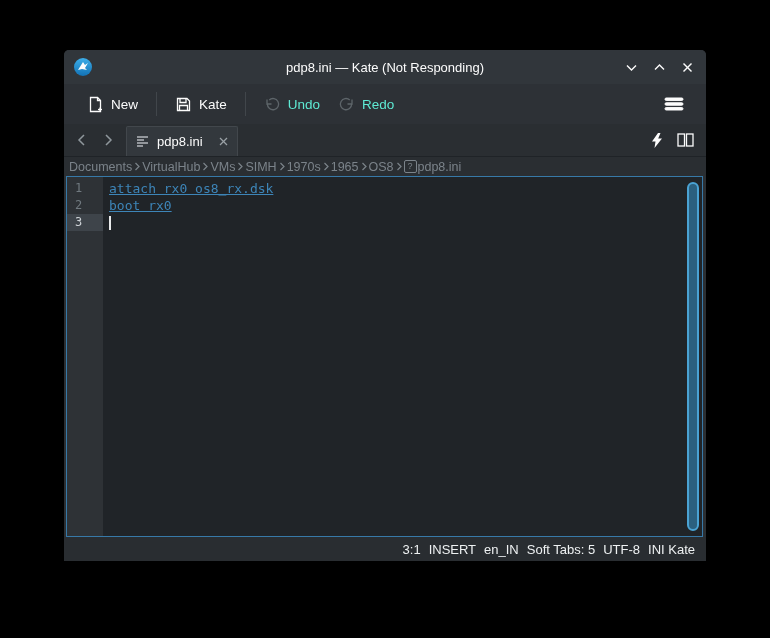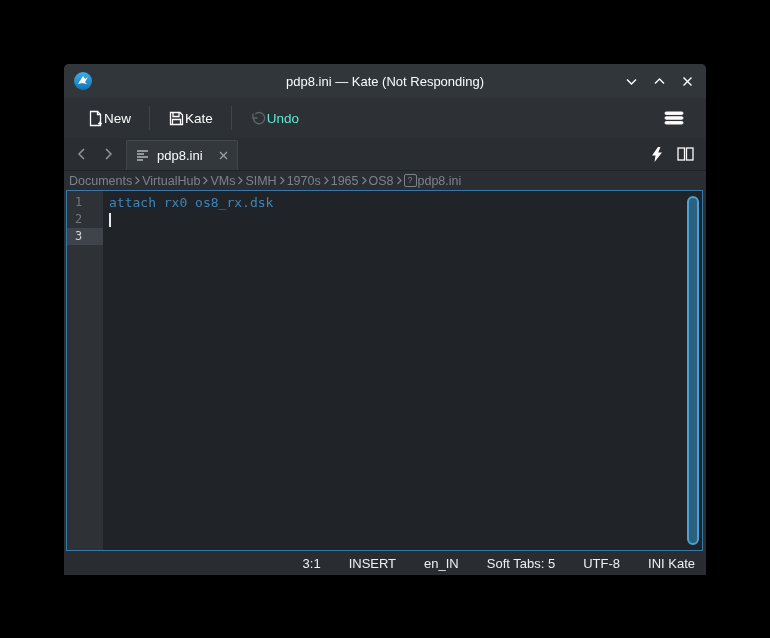--- a/index.html
+++ b/index.html
@@ -2,37 +2,37 @@
 <html><head>
 <meta charset="utf-8">
 <style>
   * { margin: 0; padding: 0; box-sizing: border-box; }
   html,body { width: 770px; height: 638px; background: #000; overflow: hidden;
     font-family: "Liberation Sans", sans-serif; }
 
   .window {
     position: absolute; left: 64px; top: 50px; width: 642px; height: 511px;
     background: #2b2f33; border-radius: 5px 5px 0 0;
-    display: flex; flex-direction: column; margin-top: 14px;
+    display: flex; flex-direction: column;
   }
 
   
   .titlebar { height: 34px; background: #31363b; border-radius: 5px 5px 0 0;
     position: relative; display: flex; align-items: center; flex: 0 0 auto; }
   .app-icon { position: absolute; left: 9px; top: 7px; width: 20px; height: 20px; }
   .title-text { width: 100%; text-align: center; color: #fcfcfc; font-size: 13px; }
   .win-controls { position: absolute; right: 10px; top: 0; height: 34px;
     display: flex; align-items: center; gap: 10px; }
   .win-btn { width: 18px; height: 18px; display: flex; align-items: center;
     justify-content: center; cursor: default; }
 
   
   .toolbar { height: 40px; background: #2d3136; display: flex; align-items: center;
     padding: 0 14px; flex: 0 0 auto; }
-  .tb-btn { display: flex; align-items: center; color: #fcfcfc;
+  .tb-btn { display: flex; align-items: center; gap: 7px; color: #fcfcfc;
     font-size: 13.5px; padding: 6px 9px; border-radius: 3px; }
   .tb-btn.disabled { color: #5eead4; }
   .tb-btn.disabled svg { stroke: #5e656a; }
   .tb-btn svg { stroke: #fcfcfc; }
   .tb-sep { width: 1px; height: 24px; background: #41464b; margin: 0 9px; }
   .tb-spacer { flex: 1; }
   .hamburger { padding: 6px 8px; }
 
   
   .tabbar { height: 33px; background: #2a2e32; display: flex; align-items: stretch;
@@ -57,30 +57,30 @@
   
   .editor { flex: 1 1 auto; margin: 0 3px 0 2px; border: 1px solid #3779a8;
     background: #202428; display: flex; position: relative;
     font-family: "DejaVu Sans Mono", "Liberation Mono", monospace; font-size: 13px; }
   .gutter { width: 36px; background: #2e3236; flex: 0 0 auto; padding-top: 3px; }
   .gutter-cell { height: 17px; line-height: 17px; color: #70797f; font-size: 12px;
     padding-left: 8px; }
   .gutter-cell.current { background: #3e444a; color: #ced3d7; }
   .code-area { flex: 1; padding-top: 3px; position: relative; }
   .code-line { height: 17px; line-height: 17px; padding-left: 6px;
-    color: #3d85b8; white-space: pre; }
+    color: #3d85b8; white-space: pre; text-decoration: underline; }
   .caret { display: inline-block; width: 2px; height: 14px; background: #e8eaeb;
     vertical-align: middle; margin-top: -2px; }
   .scrollbar { position: absolute; right: 3px; top: 5px; bottom: 5px; width: 12px; }
   .scroll-thumb { width: 100%; height: 100%; border-radius: 6px;
     border: 2px solid #4aa3d4; background: #2b607f; }
 
   
   .statusbar { height: 24px; background: #292d31; display: flex; align-items: center;
-    justify-content: flex-end; gap: 24px; padding-right: 9px; color: #eef1f2;
+    justify-content: flex-end; gap: 4px; padding-right: 9px; color: #eef1f2;
     font-size: 13px; flex: 0 0 auto; }
   .status-item { padding: 0 2px; }
 
   svg { display: block; }
 </style>
 </head>
 <body>
 
 <div class="window">
 
@@ -144,20 +144,29 @@
     <div class="tb-sep"></div>
     <div class="tb-btn disabled">
       <span>
         <svg width="17" height="17" viewBox="0 0 17 17" fill="none" stroke-width="1.3">
           <path d="M3 3.5 v4.5 h4.5"></path>
           <path d="M3.4 8 a5.6 5.6 0 1 0 1.8 -4"></path>
         </svg>
       </span>
       <span>Undo</span>
     </div>
+    <div class="tb-btn disabled">
+      <span>
+        <svg width="17" height="17" viewBox="0 0 17 17" fill="none" stroke-width="1.3">
+          <path d="M14 3.5 v4.5 h-4.5"></path>
+          <path d="M13.6 8 a5.6 5.6 0 1 1 -1.8 -4"></path>
+        </svg>
+      </span>
+      <span>Redo</span>
+    </div>
     <div class="tb-spacer"></div>
     <div class="tb-btn hamburger">
       <span>
         <svg width="20" height="16" viewBox="0 0 20 16" fill="#fcfcfc">
           <rect x="1" y="2" width="18" height="2.4" rx="1.2"></rect>
           <rect x="1" y="6.8" width="18" height="2.4" rx="1.2"></rect>
           <rect x="1" y="11.6" width="18" height="2.4" rx="1.2"></rect>
         </svg>
       </span>
     </div>
@@ -256,20 +265,21 @@
   </div>
 
   <div class="editor">
     <div class="gutter">
       <div class="gutter-cell">1</div>
       <div class="gutter-cell">2</div>
       <div class="gutter-cell current">3</div>
     </div>
     <div class="code-area">
       <div class="code-line">attach rx0 os8_rx.dsk</div>
+      <div class="code-line">boot rx0</div>
       <div class="code-line"><span class="caret"></span></div>
       <div class="scrollbar">
         <div class="scroll-thumb"></div>
       </div>
     </div>
   </div>
 
   <div class="statusbar">
     <span class="status-item">3:1</span>
     <span class="status-item">INSERT</span>

